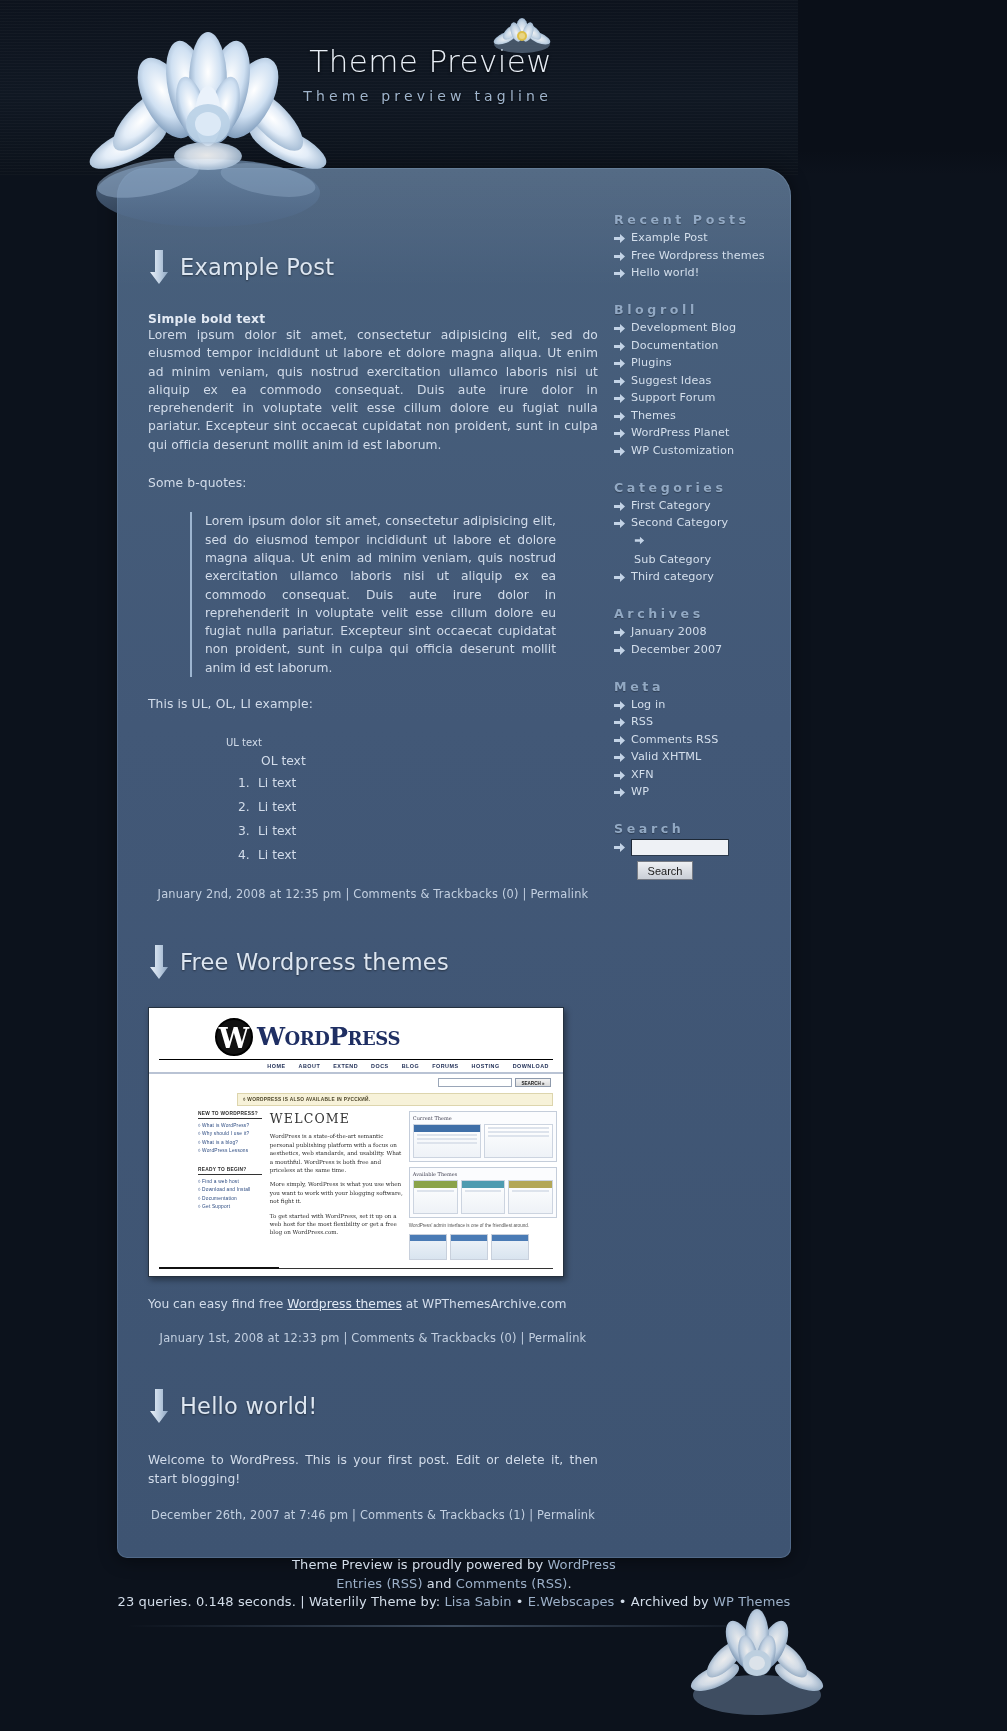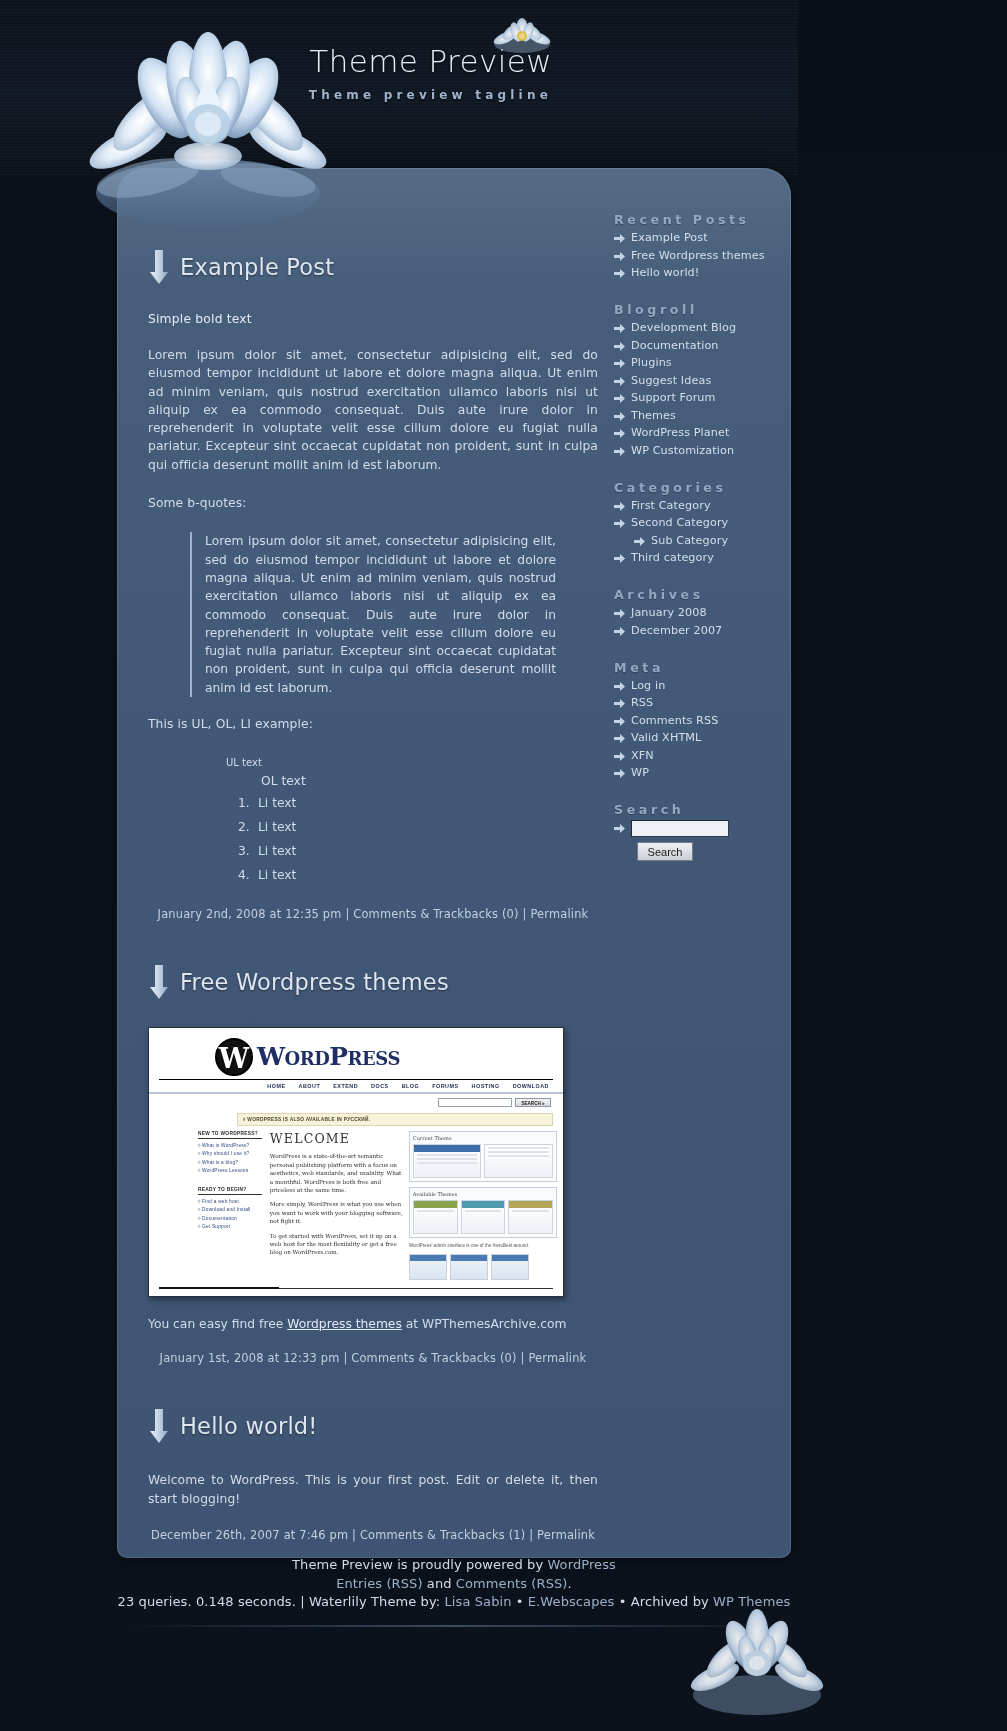--- a/index.html
+++ b/index.html
@@ -37,24 +37,24 @@
     font-family: "DejaVu Sans", sans-serif;
     font-size: 31px;
     font-weight: 300;
     color: #e8eef6;
     letter-spacing: 0.4px;
     line-height: 1;
     text-shadow: 0 1px 3px rgba(0,0,0,0.8);
   }
   .site-tagline {
     margin-top: 11px;
-    font-size: 12px;
+    font-size: 14px;
     color: #9fb4cc;
     letter-spacing: 4.2px;
-    font-weight: 700;
+    font-weight: 400;
     text-shadow: 0 1px 2px rgba(0,0,0,0.8);
   }
 
   
   .lily-top {
     position: absolute;
     right: 245px; top: 10px;
     width: 62px; height: 48px;
     pointer-events: none;
   }
@@ -116,23 +116,22 @@
   }
   .post-title {
     font-size: 22.5px;
     font-weight: 400;
     color: #dde6f1;
     letter-spacing: 0.2px;
     text-shadow: 0 1px 2px rgba(0,0,0,0.45);
   }
   .bold-lead {
     font-size: 12.3px;
-    font-weight: normal;
+    font-weight: bold;
     color: #e3eaf4;
-    margin-bottom: 20px;
     letter-spacing: 0.2px;
   }
   .body-text {
     font-size: 12.3px;
     line-height: 18.3px;
     color: #d2dcea;
     text-align: justify;
     margin-bottom: 20px;
     letter-spacing: 0.1px;
   }
@@ -358,21 +357,21 @@
     letter-spacing: 3.6px;
     margin-bottom: 3px;
     text-shadow: 0 1px 1px rgba(0,0,0,0.3);
   }
   .side-li {
     display: flex;
     align-items: flex-start;
     gap: 6px;
     margin-bottom: 2.5px;
   }
-  .side-li.sub { margin-left: 20px; }
+  .side-li.sub { margin-left: 20px; flex-direction: column; }
   .side-arrow {
     flex: 0 0 11px;
     width: 11px; height: 13px;
     margin-top: 2px;
   }
   .side-link {
     font-size: 11.2px;
     color: #d4dfec;
     line-height: 15px;
     letter-spacing: 0.1px;

